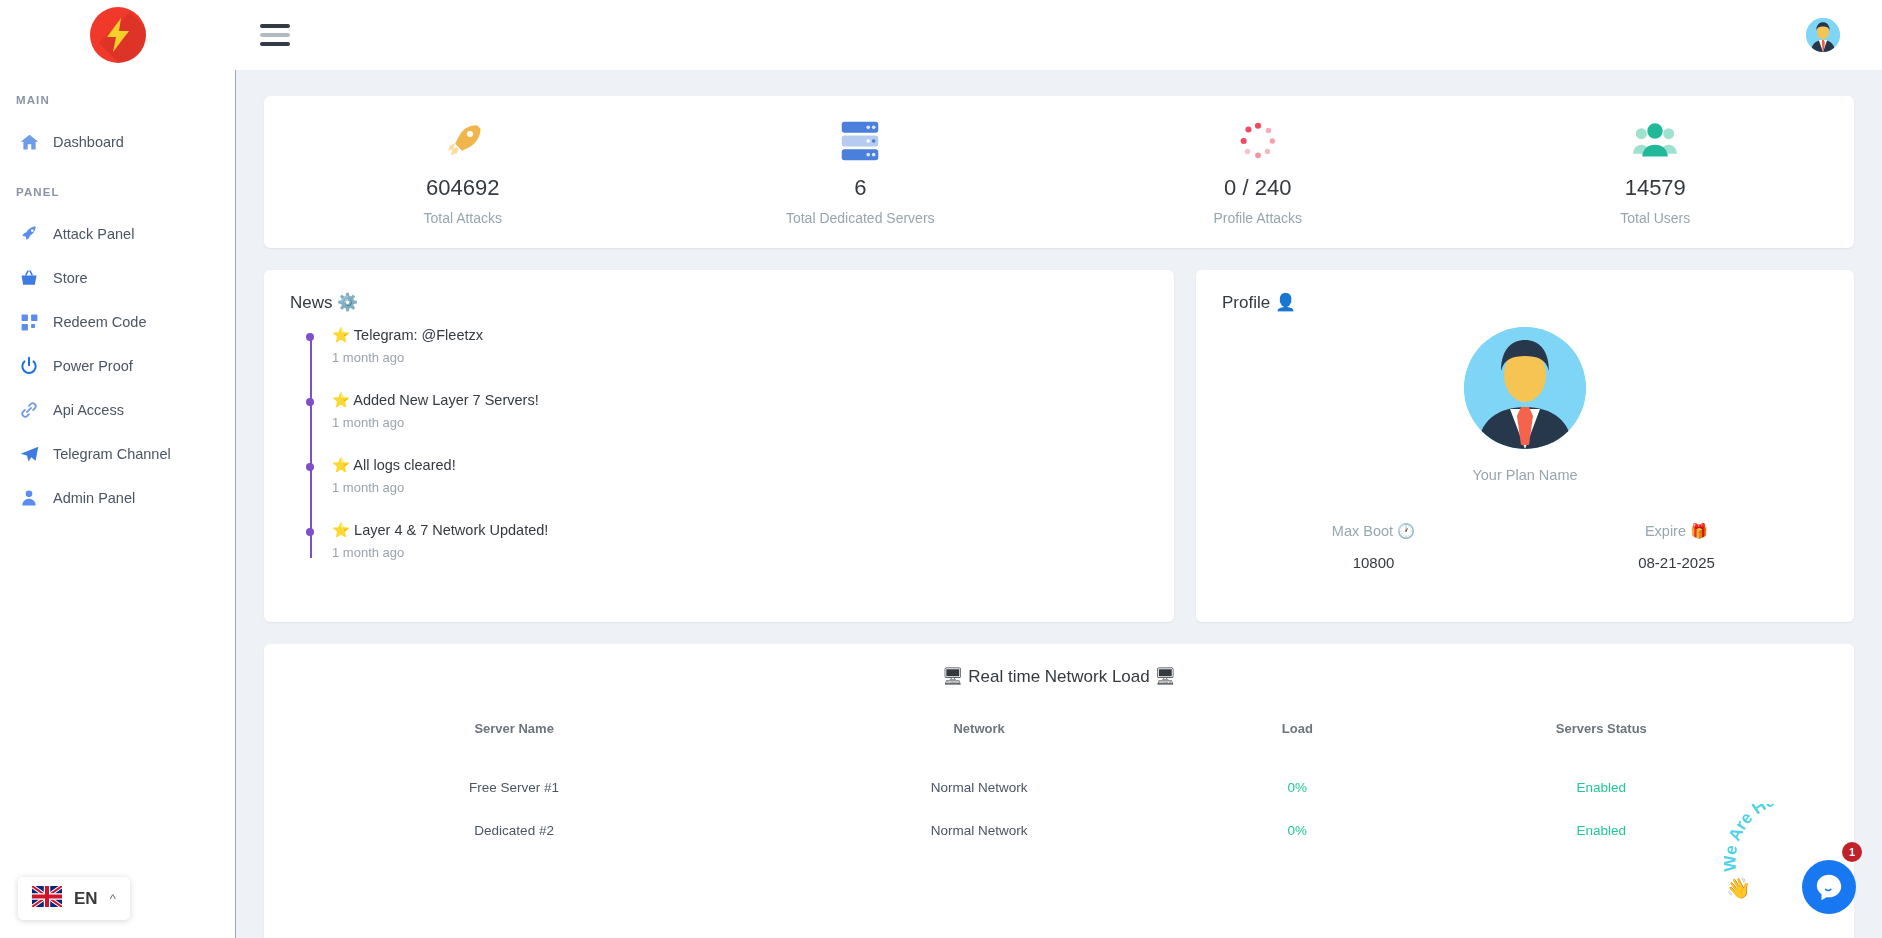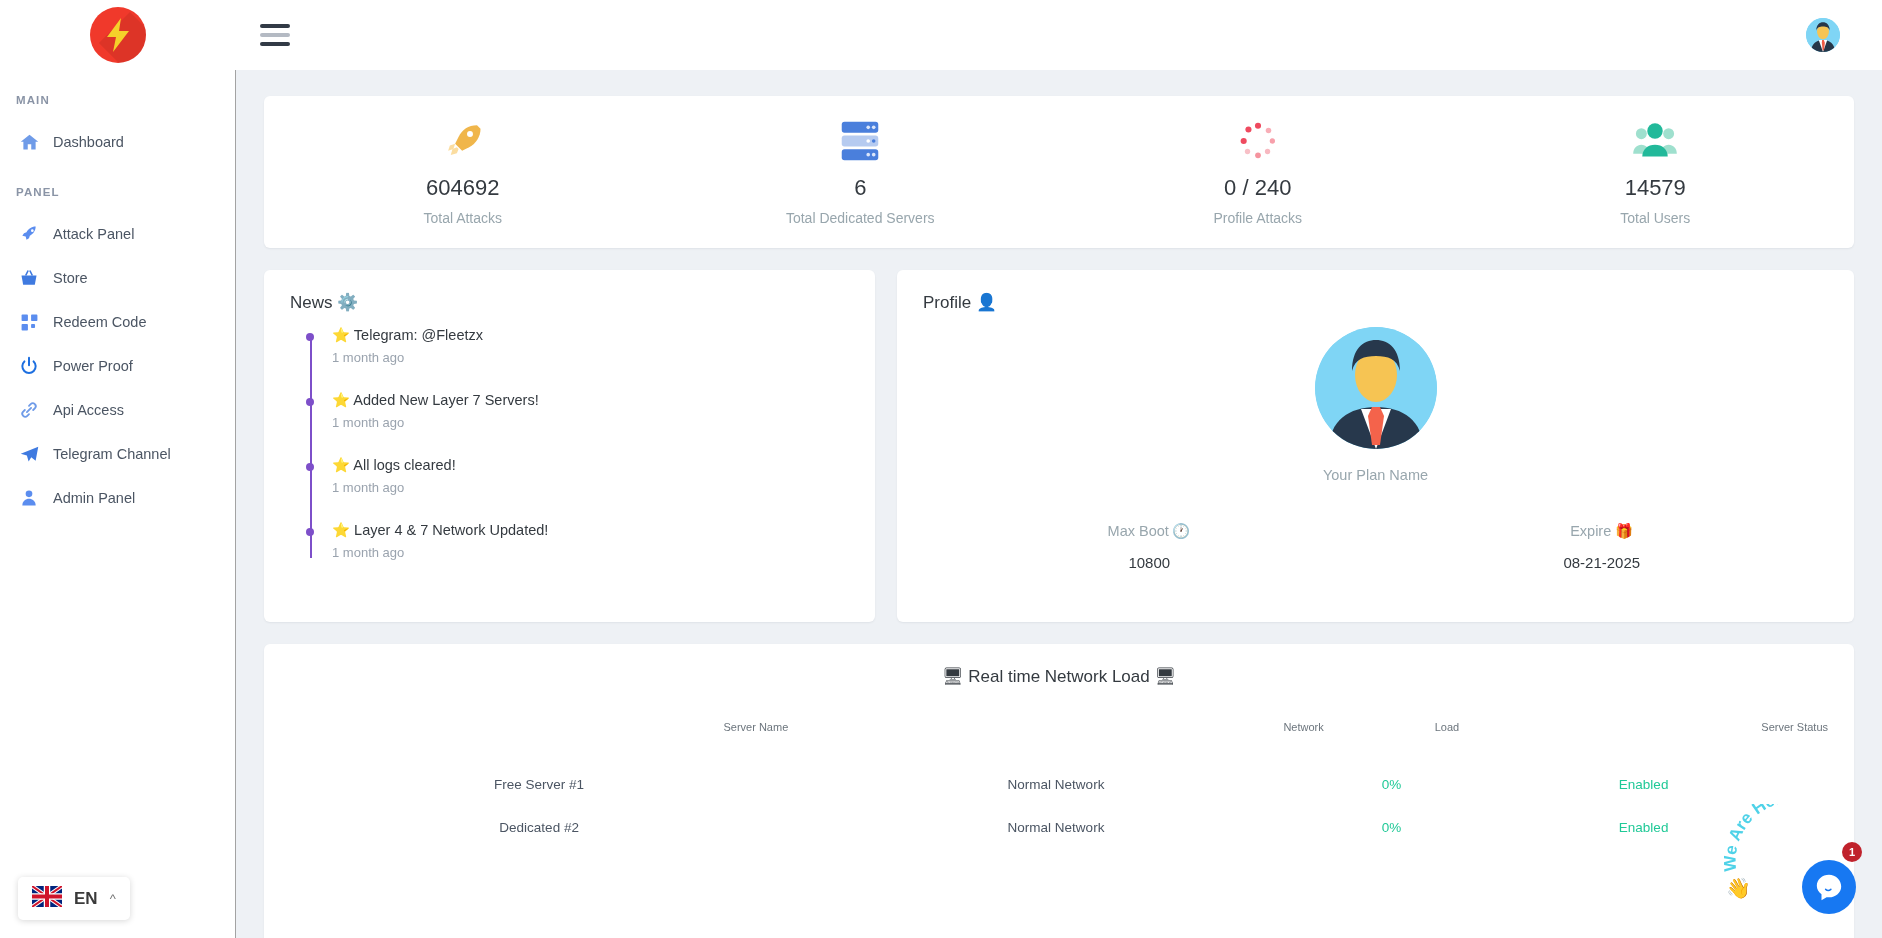--- a/index.html
+++ b/index.html
@@ -78,21 +78,21 @@
   
   .stats { height: 152px; display: flex; align-items: center; }
   .stat { flex: 1; text-align: center; }
   .stat-ico { height: 44px; display: flex; align-items: center;
     justify-content: center; margin-bottom: 12px; }
   .stat-val { font-size: 22px; color: #343a40; font-weight: 400; margin-bottom: 9px; }
   .stat-lbl { font-size: 14px; color: #98a6ad; }
 
   
   .row2 { display: flex; gap: 22px; margin-top: 22px; height: 352px; }
-  .news-card { width: 611px; padding: 22px 26px; position: relative; }
+  .news-card { width: 910px; padding: 22px 26px; position: relative; }
   .profile-card { flex: 1; padding: 22px 26px; position: relative; }
   .card-head { font-size: 17px; color: #343a40; margin-bottom: 14px; }
 
   .timeline { position: relative; margin-left: 20px; padding-left: 22px; }
   .timeline::before {
     content: ""; position: absolute; left: 0; top: 8px; bottom: 2px;
     width: 2px; background: #7d4fc9;
   }
   .tl-item { position: relative; margin-bottom: 27px; }
   .tl-item:last-child { margin-bottom: 4px; }
@@ -112,22 +112,22 @@
   .p-meta { display: flex; margin-top: 40px; }
   .p-col { flex: 1; text-align: center; }
   .p-k { font-size: 14.5px; color: #98a6ad; margin-bottom: 14px; }
   .p-v { font-size: 15px; color: #343a40; }
 
   
   .net-card { margin-top: 22px; height: 300px; padding: 22px 26px; }
   .net-title { text-align: center; font-size: 17px; color: #343a40; margin-bottom: 22px; }
   .net-table { width: 100%; border-collapse: collapse; }
   .net-table th {
-    font-size: 11px; color: #6c757d; font-weight: 400;
-    padding: 12px 0 30px; text-align: right;
+    font-size: 13px; color: #6c757d; font-weight: 700;
+    padding: 12px 0 30px; text-align: center;
   }
   .net-table td {
     font-size: 13.5px; color: #4b5563; padding: 14px 0; text-align: center;
   }
   .net-table td.ok { color: #20c997; }
 
   
   .lang {
     position: absolute; left: 18px; bottom: 18px; z-index: 40;
     background: #fff; border-radius: 5px; padding: 9px 14px;
@@ -419,21 +419,21 @@
       <span>🖥</span>
       <span>Real time Network Load</span>
       <span>🖥</span>
     </div>
     <table class="net-table">
       <thead>
         <tr>
           <th>Server Name</th>
           <th>Network</th>
           <th>Load</th>
-          <th>Server Status</th>
+          <th>Servers Status</th>
         </tr>
       </thead>
       <tbody>
         <tr>
           <td>Free Server #1</td>
           <td>Normal Network</td>
           <td class="ok">0%</td>
           <td class="ok">Enabled</td>
         </tr>
         <tr>

